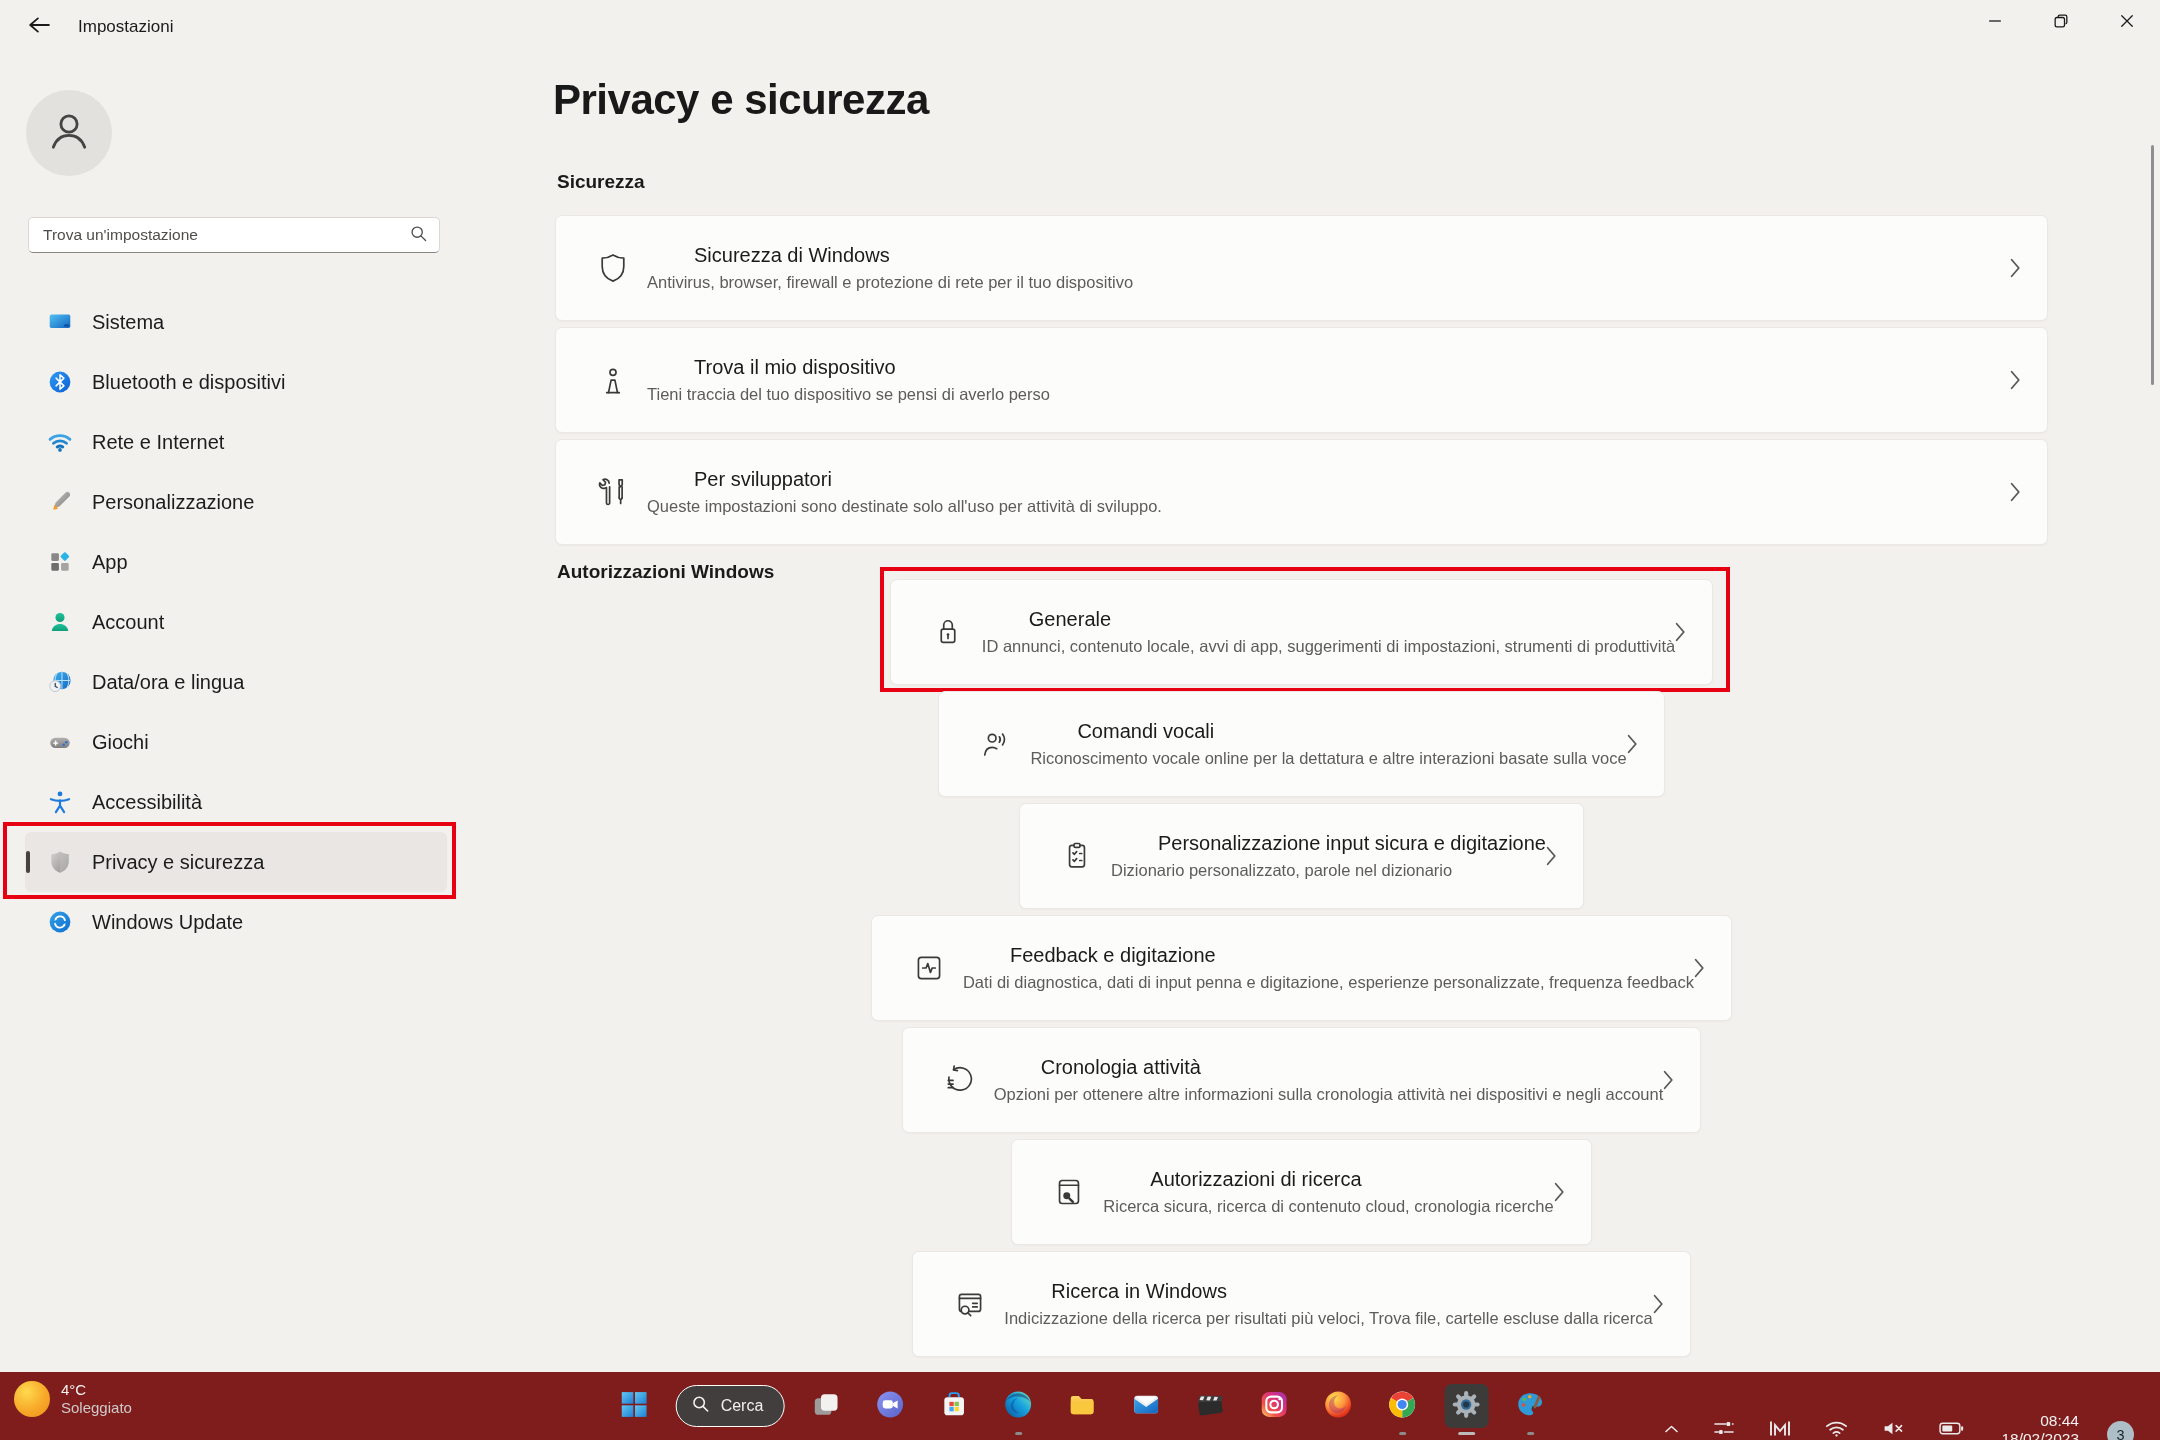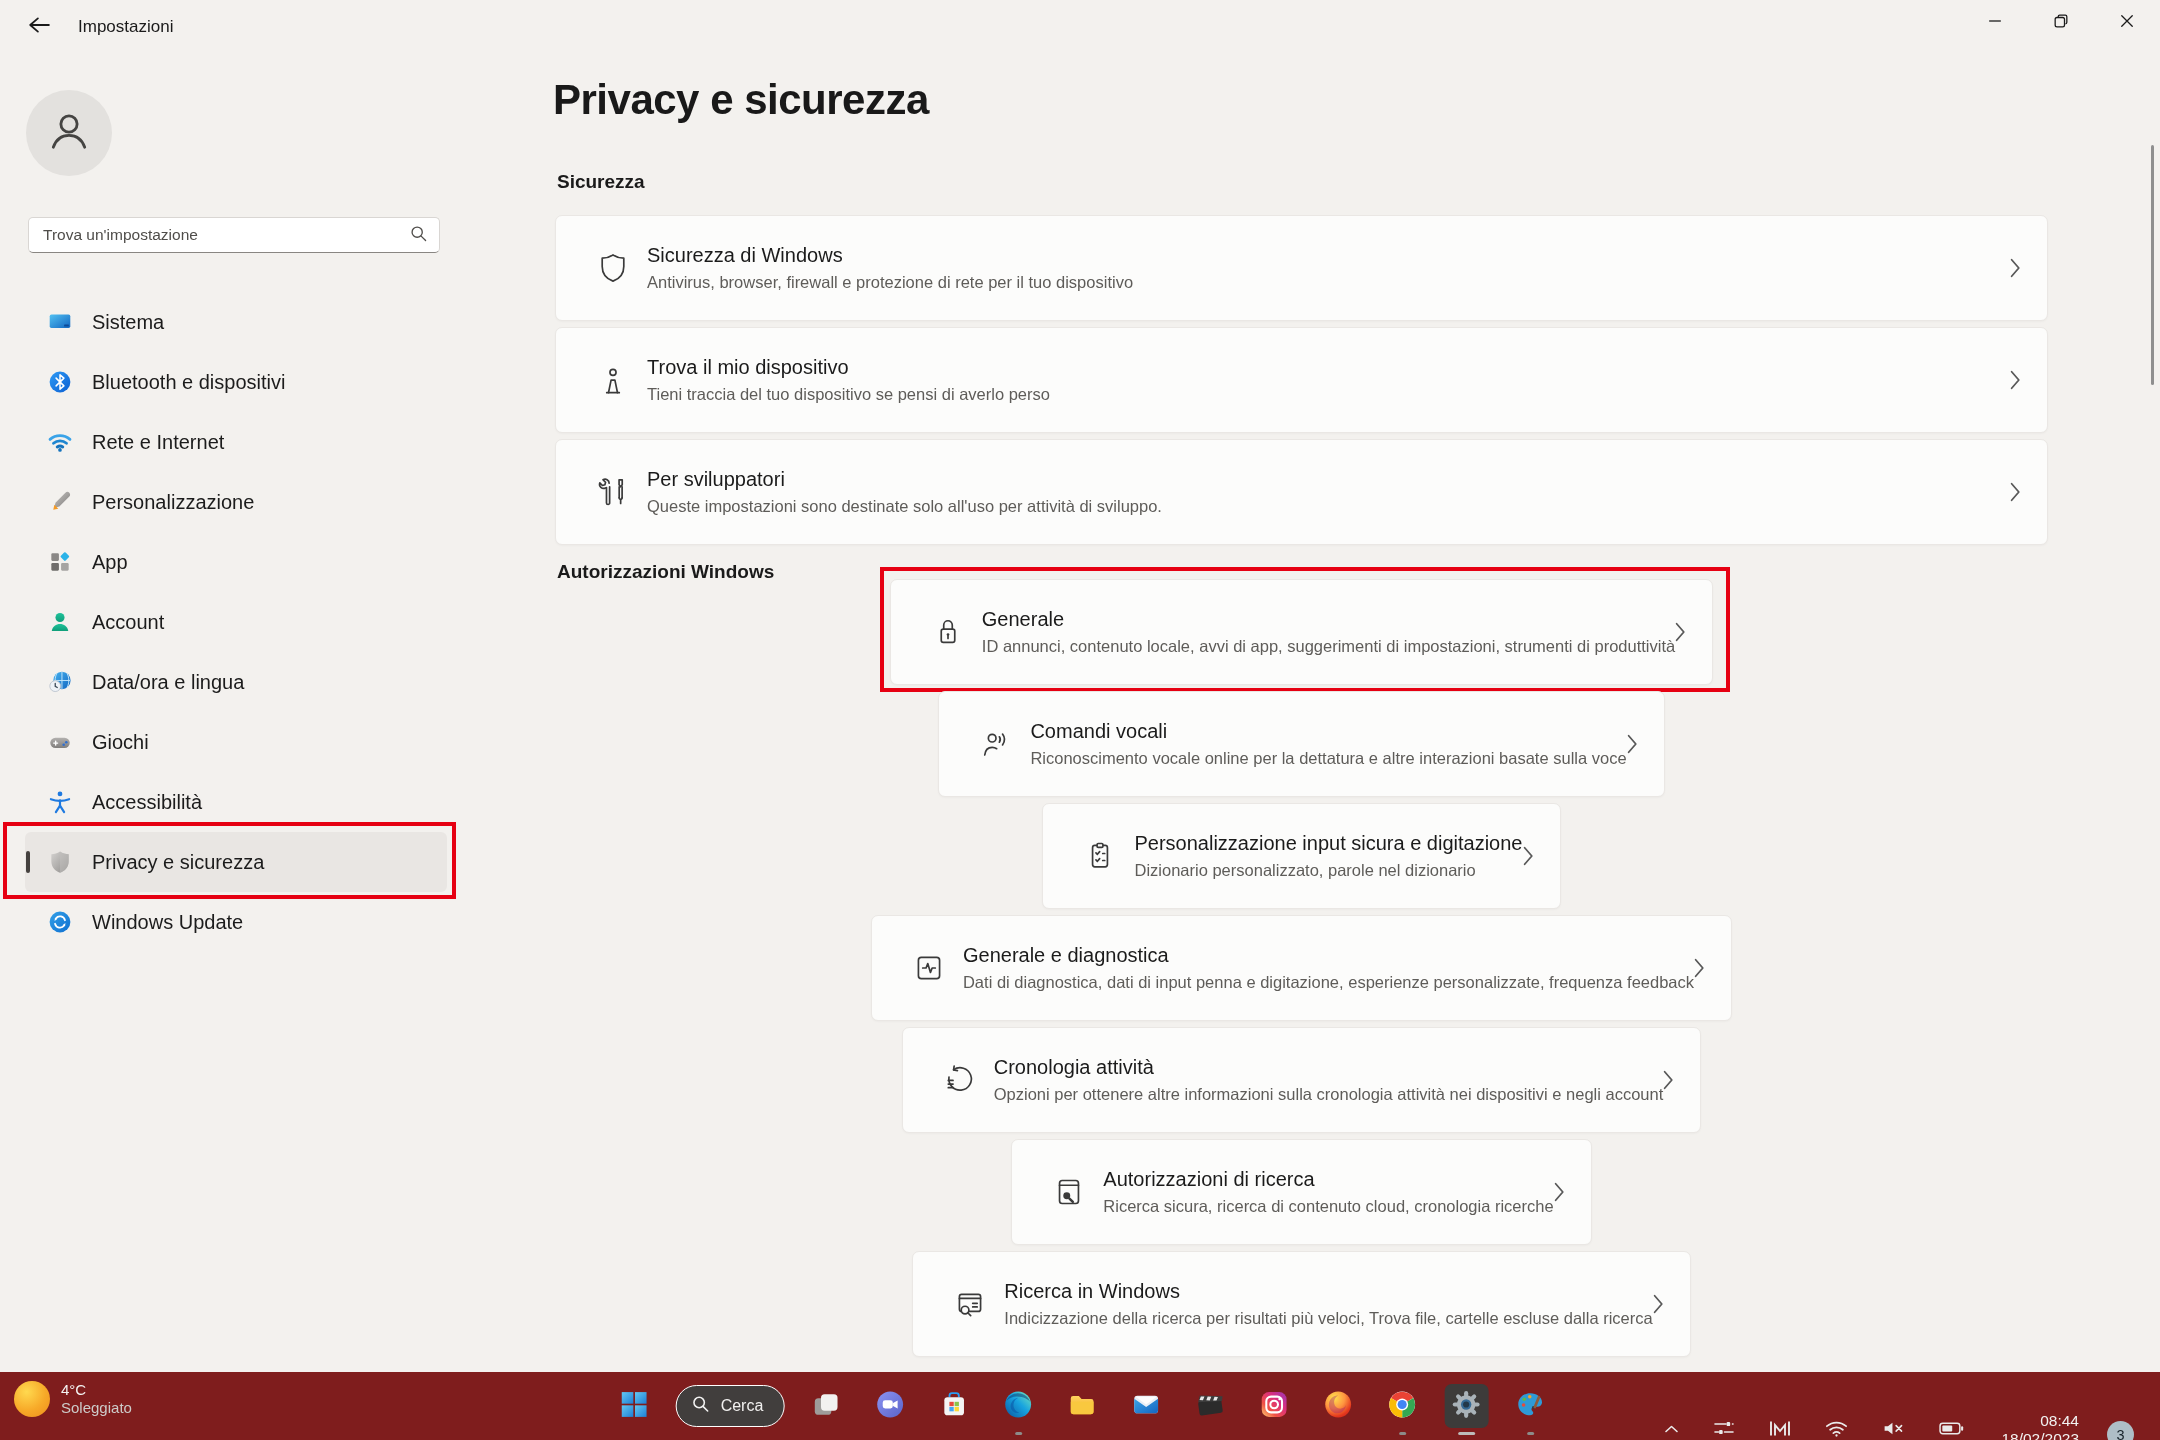--- a/index.html
+++ b/index.html
@@ -34,21 +34,21 @@
   .section-h { position:absolute; left:557px; font-size:19px; font-weight:700; color:#1a1a1a; }
   .section-h.s0 { top:171px; }
   .section-h.s1 { top:561px; }
   .cards { position:absolute; left:555px; width:1493px; display:flex; flex-direction:column; gap:6px; }
   .cards.s0 { top:215px; }
   .cards.s1 { top:579px;align-items:center; }
   .card { position:relative; height:106px; background:#fcfcfb; border:1px solid #eae7e4; border-radius:7px; display:flex; align-items:center; padding:0 26px 0 38px; box-shadow:0 1px 2px rgba(0,0,0,0.03); cursor:pointer; }
   .card-icon { width:38px; height:38px; flex:0 0 38px; margin-right:15px; display:flex; align-items:center; justify-content:center; }
   .card-icon svg { width:36px; height:36px; }
   .card-text { display:flex; flex-direction:column; justify-content:center; }
-  .card-title { font-size:20px; color:#1b1b1b; }
+  .card-title { font-size:20px; color:#1b1b1b;margin-left:47px; }
   .card-sub { font-size:16.5px; color:#5e5c59; margin-top:6px; }
   .chevron { margin-left:auto; display:flex; align-items:center; }
   .card.annotated::after { content:""; position:absolute; left:-11px; right:-18px; top:-13px; bottom:-8px; border:4px solid var(--annot,#e60012); pointer-events:none; }
 
   .scrollbar-thumb { position:absolute; right:6px; top:145px; width:3px; height:240px; border-radius:2px; background:#8f8f8f; }
 
   
   .taskbar { position:absolute; left:0; right:0; bottom:0; height:68px; background:#7f1d1d; z-index:50; }
   .weather { position:absolute; left:14px; top:9px; display:flex; align-items:center; gap:11px; cursor:pointer; }
   .sun { width:36px; height:36px; border-radius:50%; background:radial-gradient(circle at 35% 30%, #ffd94f, #f7a928 55%, #ee8d1d); }
@@ -400,21 +400,21 @@
       </span>
     </div>
     <div class="card">
       <span class="card-icon">
         <svg viewBox="0 0 32 32" fill="none" stroke="#3a3a3a" stroke-width="1.5" stroke-linecap="round" stroke-linejoin="round">
           <rect x="6.6" y="6.6" width="18.8" height="18.8" rx="2.6"></rect>
           <path d="M10.4 16h3l1.5-4 2.4 8 1.5-4h2.8"></path>
         </svg>
       </span>
       <span class="card-text">
-        <span class="card-title">Generale e diagnostica</span>
+        <span class="card-title">Feedback e digitazione</span>
         <span class="card-sub">Dati di diagnostica, dati di input penna e digitazione, esperienze personalizzate, frequenza feedback</span>
       </span>
       <span class="chevron">
         <svg width="11" height="20" viewBox="0 0 10 18" fill="none" stroke="#585858" stroke-width="1.6" stroke-linecap="round" stroke-linejoin="round">
           <path d="M1.5 1.5 8 9l-6.5 7.5"></path>
         </svg>
       </span>
     </div>
     <div class="card">
       <span class="card-icon">

